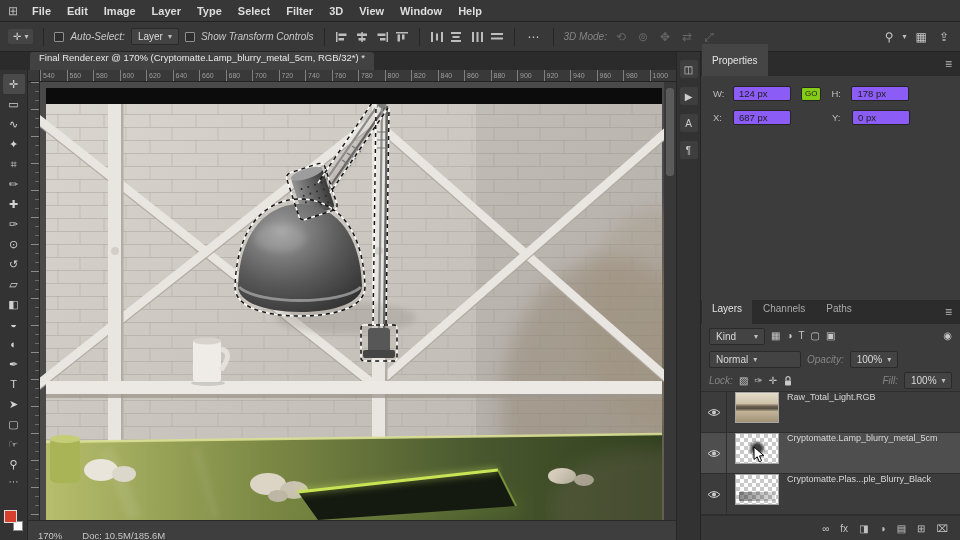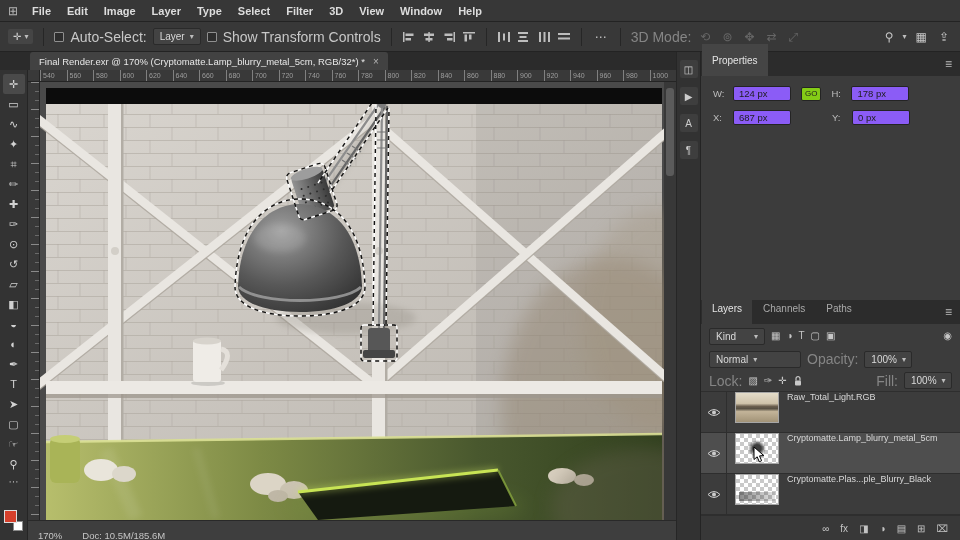--- a/index.html
+++ b/index.html
@@ -18,33 +18,33 @@
   .menu-item { padding:0 8px; font-size:11px; color:#dddddd; line-height:22px;font-weight:bold; }
 
   
   .optionsbar { left:0; top:22px; width:960px; height:30px; background:#383838;
     border-bottom:1px solid #232323; display:flex; align-items:center; padding:0 8px; gap:6px; }
   .sep { width:1px; height:18px; background:#262626; margin:0 4px; flex:0 0 1px; }
   .checkbox { width:10px; height:10px; border:1px solid #8f8f8f; border-radius:1px; background:#2d2d2d; flex:0 0 10px; }
   .chip { display:inline-flex; align-items:center; gap:5px; background:#434343;
     border:1px solid #2a2a2a; border-radius:2px; padding:1px 6px; font-size:10px; color:#dadada; height:17px; }
   .caret { font-size:8px; color:#bdbdbd; }
-  .lbl { font-size:14px; color:#c8c8c8; white-space:nowrap; }
+  .lbl { font-size:10px; color:#c8c8c8; white-space:nowrap;font-style:italic; }
   .lbl.dim { color:#858585; }
   .icon-btn { color:#c6c6c6; font-size:12px; padding:0 3px; line-height:1; }
   .icon-btn.disabled { color:#666666; }
   .tool-chip { display:flex; align-items:center; gap:3px; background:#454545; border-radius:2px; padding:2px 5px; }
   .aicon { display:block; }
   .aicon rect, .aicon line { fill:#bdbdbd; stroke:none; }
   .spacer { flex:1; }
 
   
   .tabstrip { left:0; top:52px; width:676px; height:18px; background:#2b2b2b; display:flex; align-items:flex-end; }
   .doc-tab { margin-left:30px; height:18px; display:flex; align-items:center; gap:8px;
-    background:#424242; padding:0 9px; font-size:9.5px; color:#e8e8e8; border-radius:3px 3px 0 0; white-space:nowrap; }
+    background:#424242; padding:0 9px; font-size:9.5px; color:#e8e8e8; border-radius:3px 3px 0 0; white-space:nowrap;flex-direction:column; }
   .tab-close { color:#b3b3b3; font-size:10px; }
 
   
   .ruler-corner { left:28px; top:70px; width:12px; height:12px; background:#393939;
     border-right:1px solid #242424; border-bottom:1px solid #242424; }
   .hruler { left:40px; top:70px; width:636px; height:12px; background:#393939;
     border-bottom:1px solid #242424; display:flex; overflow:hidden; }
   .hruler .cell { flex:0 0 26.5px; width:26.5px; border-left:1px solid #808080;
     font-size:7px; color:#9d9d9d; padding-left:2px; line-height:11px; overflow:hidden; }
   .vruler { left:28px; top:82px; width:12px; height:438px; background:#393939; border-right:1px solid #242424;

